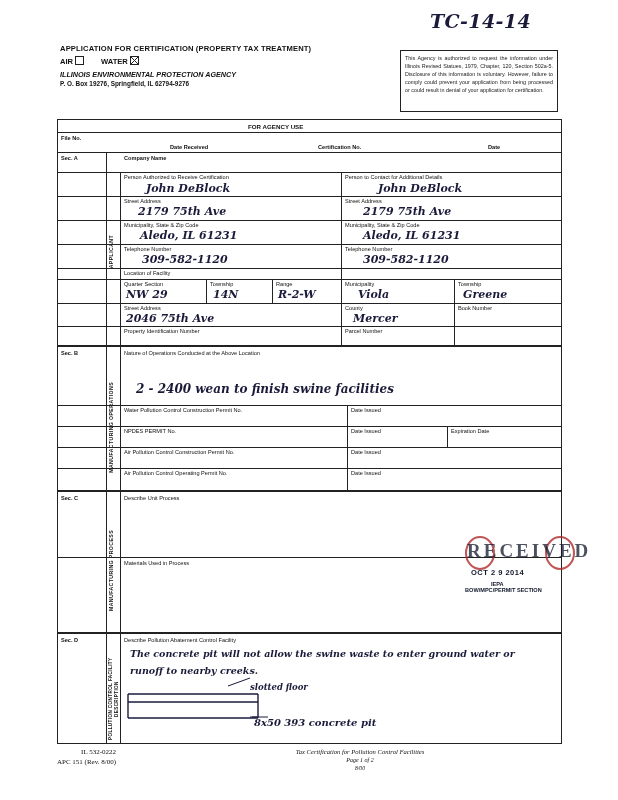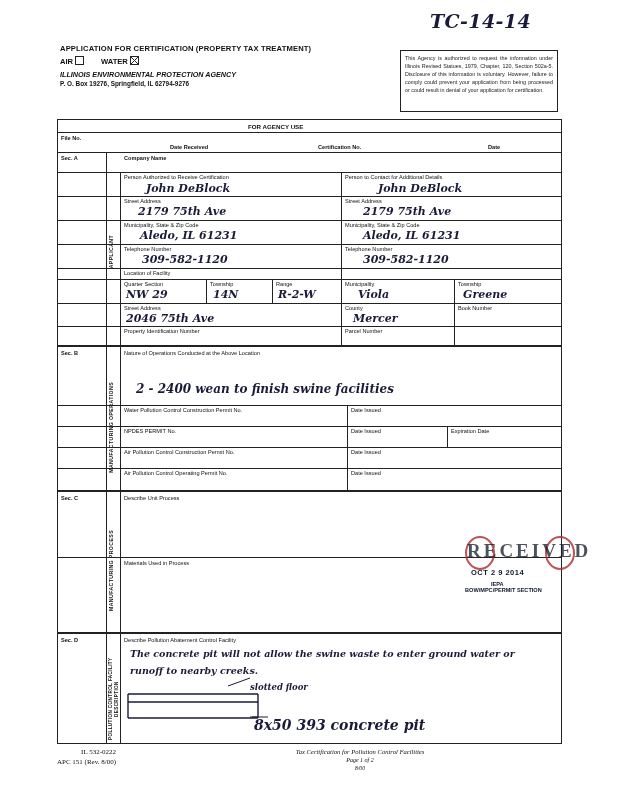--- a/index.html
+++ b/index.html
@@ -192,21 +192,21 @@
     <div class="line v" style="left:48px;top:514px;height:110px;"></div>
     <div class="lbl b" style="left:3px;top:517px;">Sec. D</div>
     <div class="vert" style="left:50px;top:535px;width:10px;line-height:6px;font-size:4.6px;">POLLUTION CONTROL FACILITY DESCRIPTION</div>
     <div class="line v" style="left:62px;top:514px;height:110px;"></div>
     <div class="lbl" style="left:66px;top:517px;">Describe Pollution Abatement Control Facility</div>
 
     <div class="hwv" style="left:72px;top:528px;font-size:9.5px;">The concrete pit will not allow the swine waste to enter ground water or</div>
     <div class="hwv" style="left:72px;top:545px;font-size:9.5px;">runoff to nearby creeks.</div>
 
     <div class="hwv" style="left:192px;top:562px;font-size:8.5px;">slotted floor</div>
-    <div class="hwv" style="left:196px;top:597px;font-size:14px;">8x50 393 concrete pit</div>
+    <div class="hwv" style="left:196px;top:597px;font-size:10px;">8x50 393 concrete pit</div>
 
     <svg style="position:absolute;left:50px;top:552px;" width="200" height="60">
       <line x1="20" y1="22" x2="150" y2="22" stroke="#1a1a3a" stroke-width="1.4"></line>
       <line x1="20" y1="30" x2="150" y2="30" stroke="#1a1a3a" stroke-width="1.4"></line>
       <line x1="20" y1="22" x2="20" y2="46" stroke="#1a1a3a" stroke-width="1.4"></line>
       <line x1="150" y1="22" x2="150" y2="46" stroke="#1a1a3a" stroke-width="1.4"></line>
       <line x1="20" y1="46" x2="150" y2="46" stroke="#1a1a3a" stroke-width="1.4"></line>
       <line x1="120" y1="14" x2="142" y2="6" stroke="#1a1a3a" stroke-width="1"></line>
       <line x1="142" y1="45" x2="150" y2="45" stroke="#1a1a3a" stroke-width="1"></line>
       <line x1="144" y1="45" x2="160" y2="45" stroke="#1a1a3a" stroke-width="1"></line>

